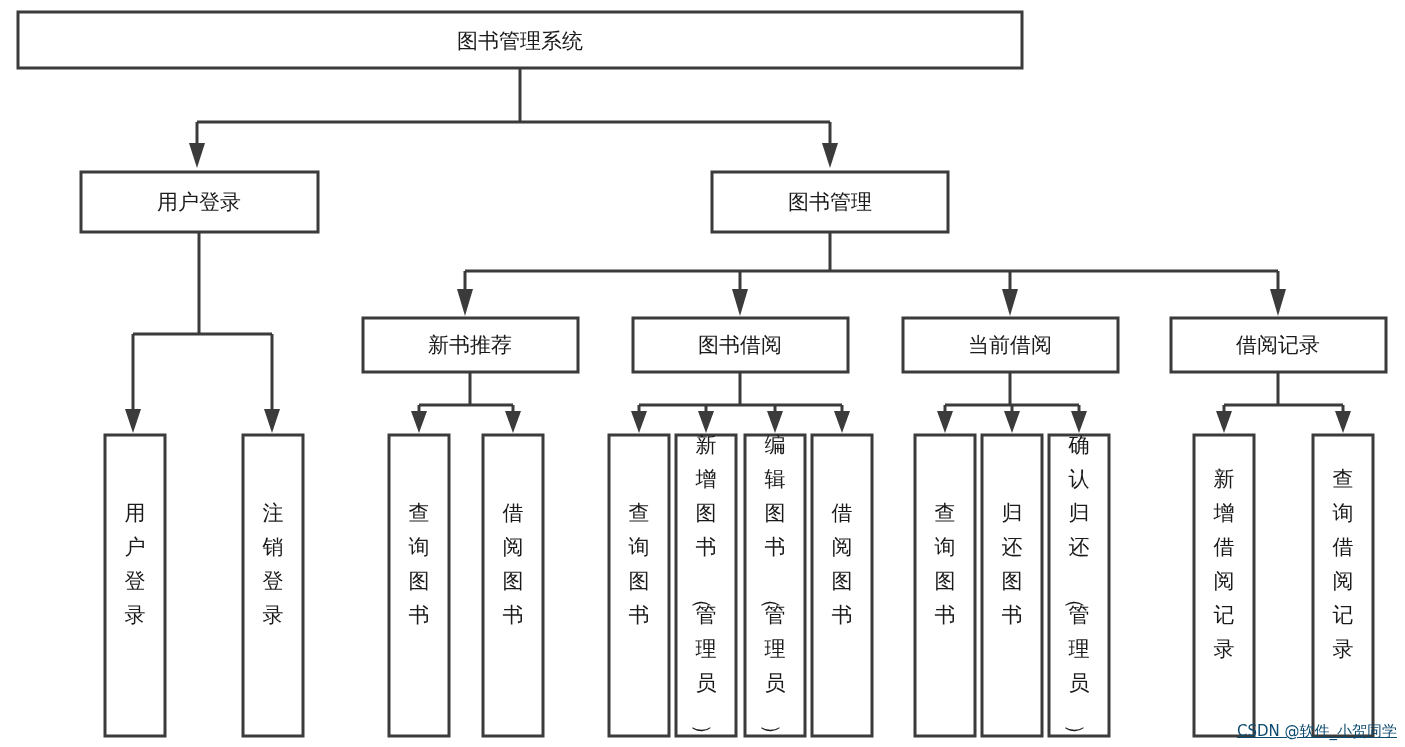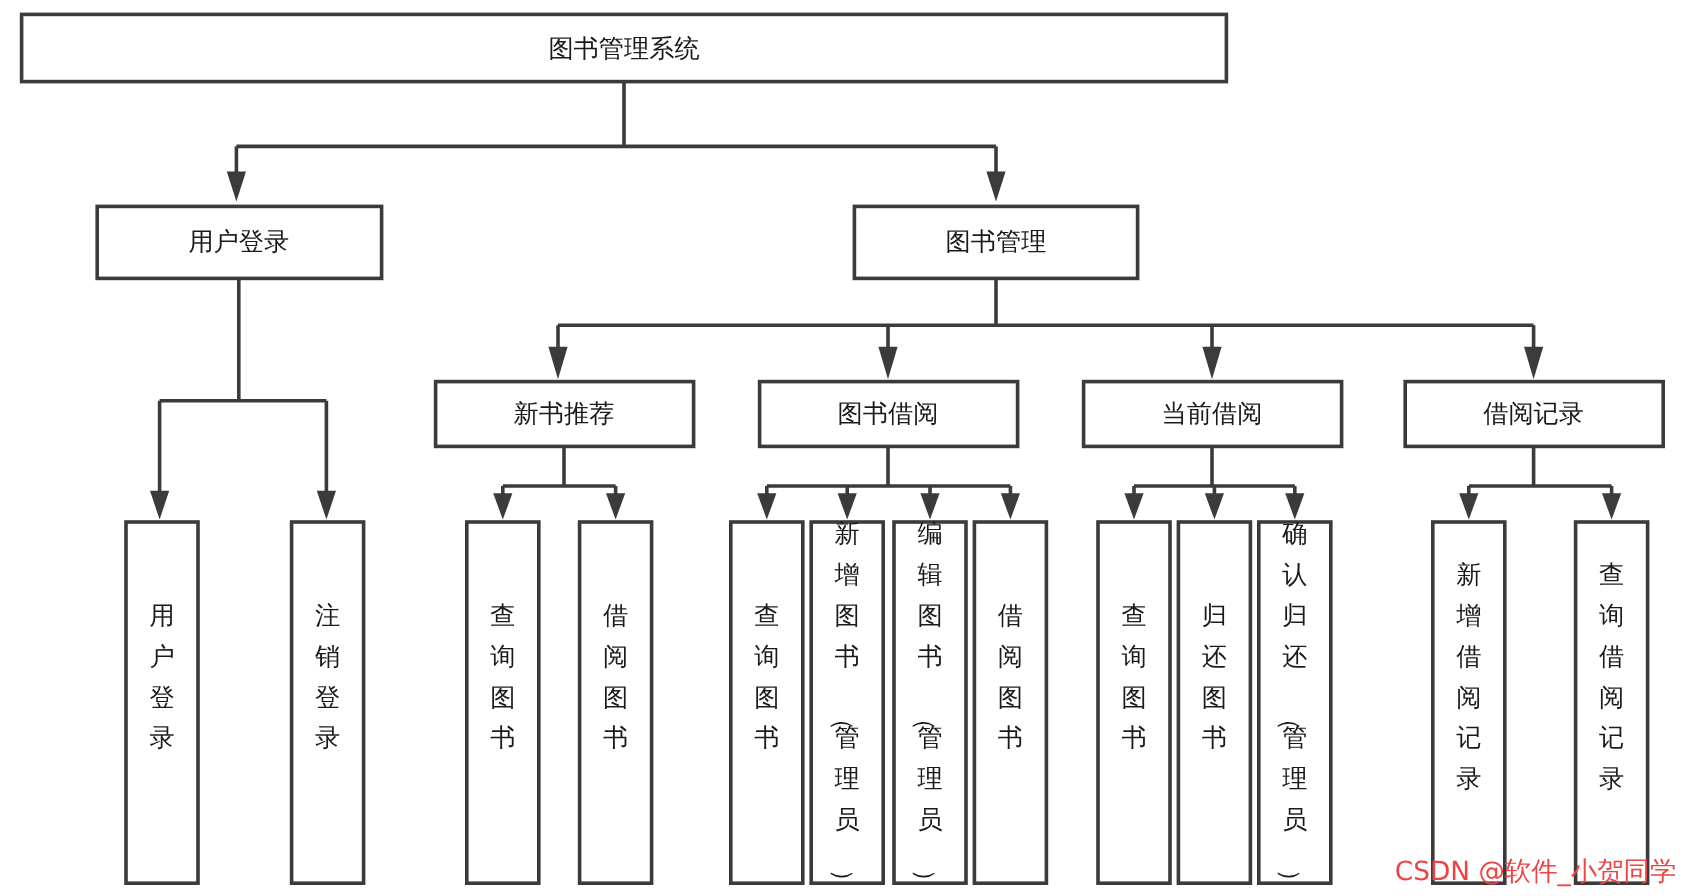--- a/index.html
+++ b/index.html
@@ -53,25 +53,26 @@
   .node-label-v {
     fill: #1a1a1a;
     font-family: "DejaVu Sans", "Liberation Sans", sans-serif;
     font-size: 21px;
     text-anchor: middle;
   }
   .watermark {
     position: absolute;
     right: 8px;
     bottom: 6px;
-    color: #ef4444;
-    font-size: 22px;
+    color: #0c4a6e;
+    font-size: 15px;
     font-family: "DejaVu Sans", "Liberation Sans", sans-serif;
     white-space: nowrap;
     user-select: none;
+    text-decoration: underline;
   }
 </style>
 </head>
 <body>
 
 <div id="diagram-root">
 
   <svg id="tree-svg" viewBox="0 0 1405 747" xmlns="http://www.w3.org/2000/svg">
 
     <g>

